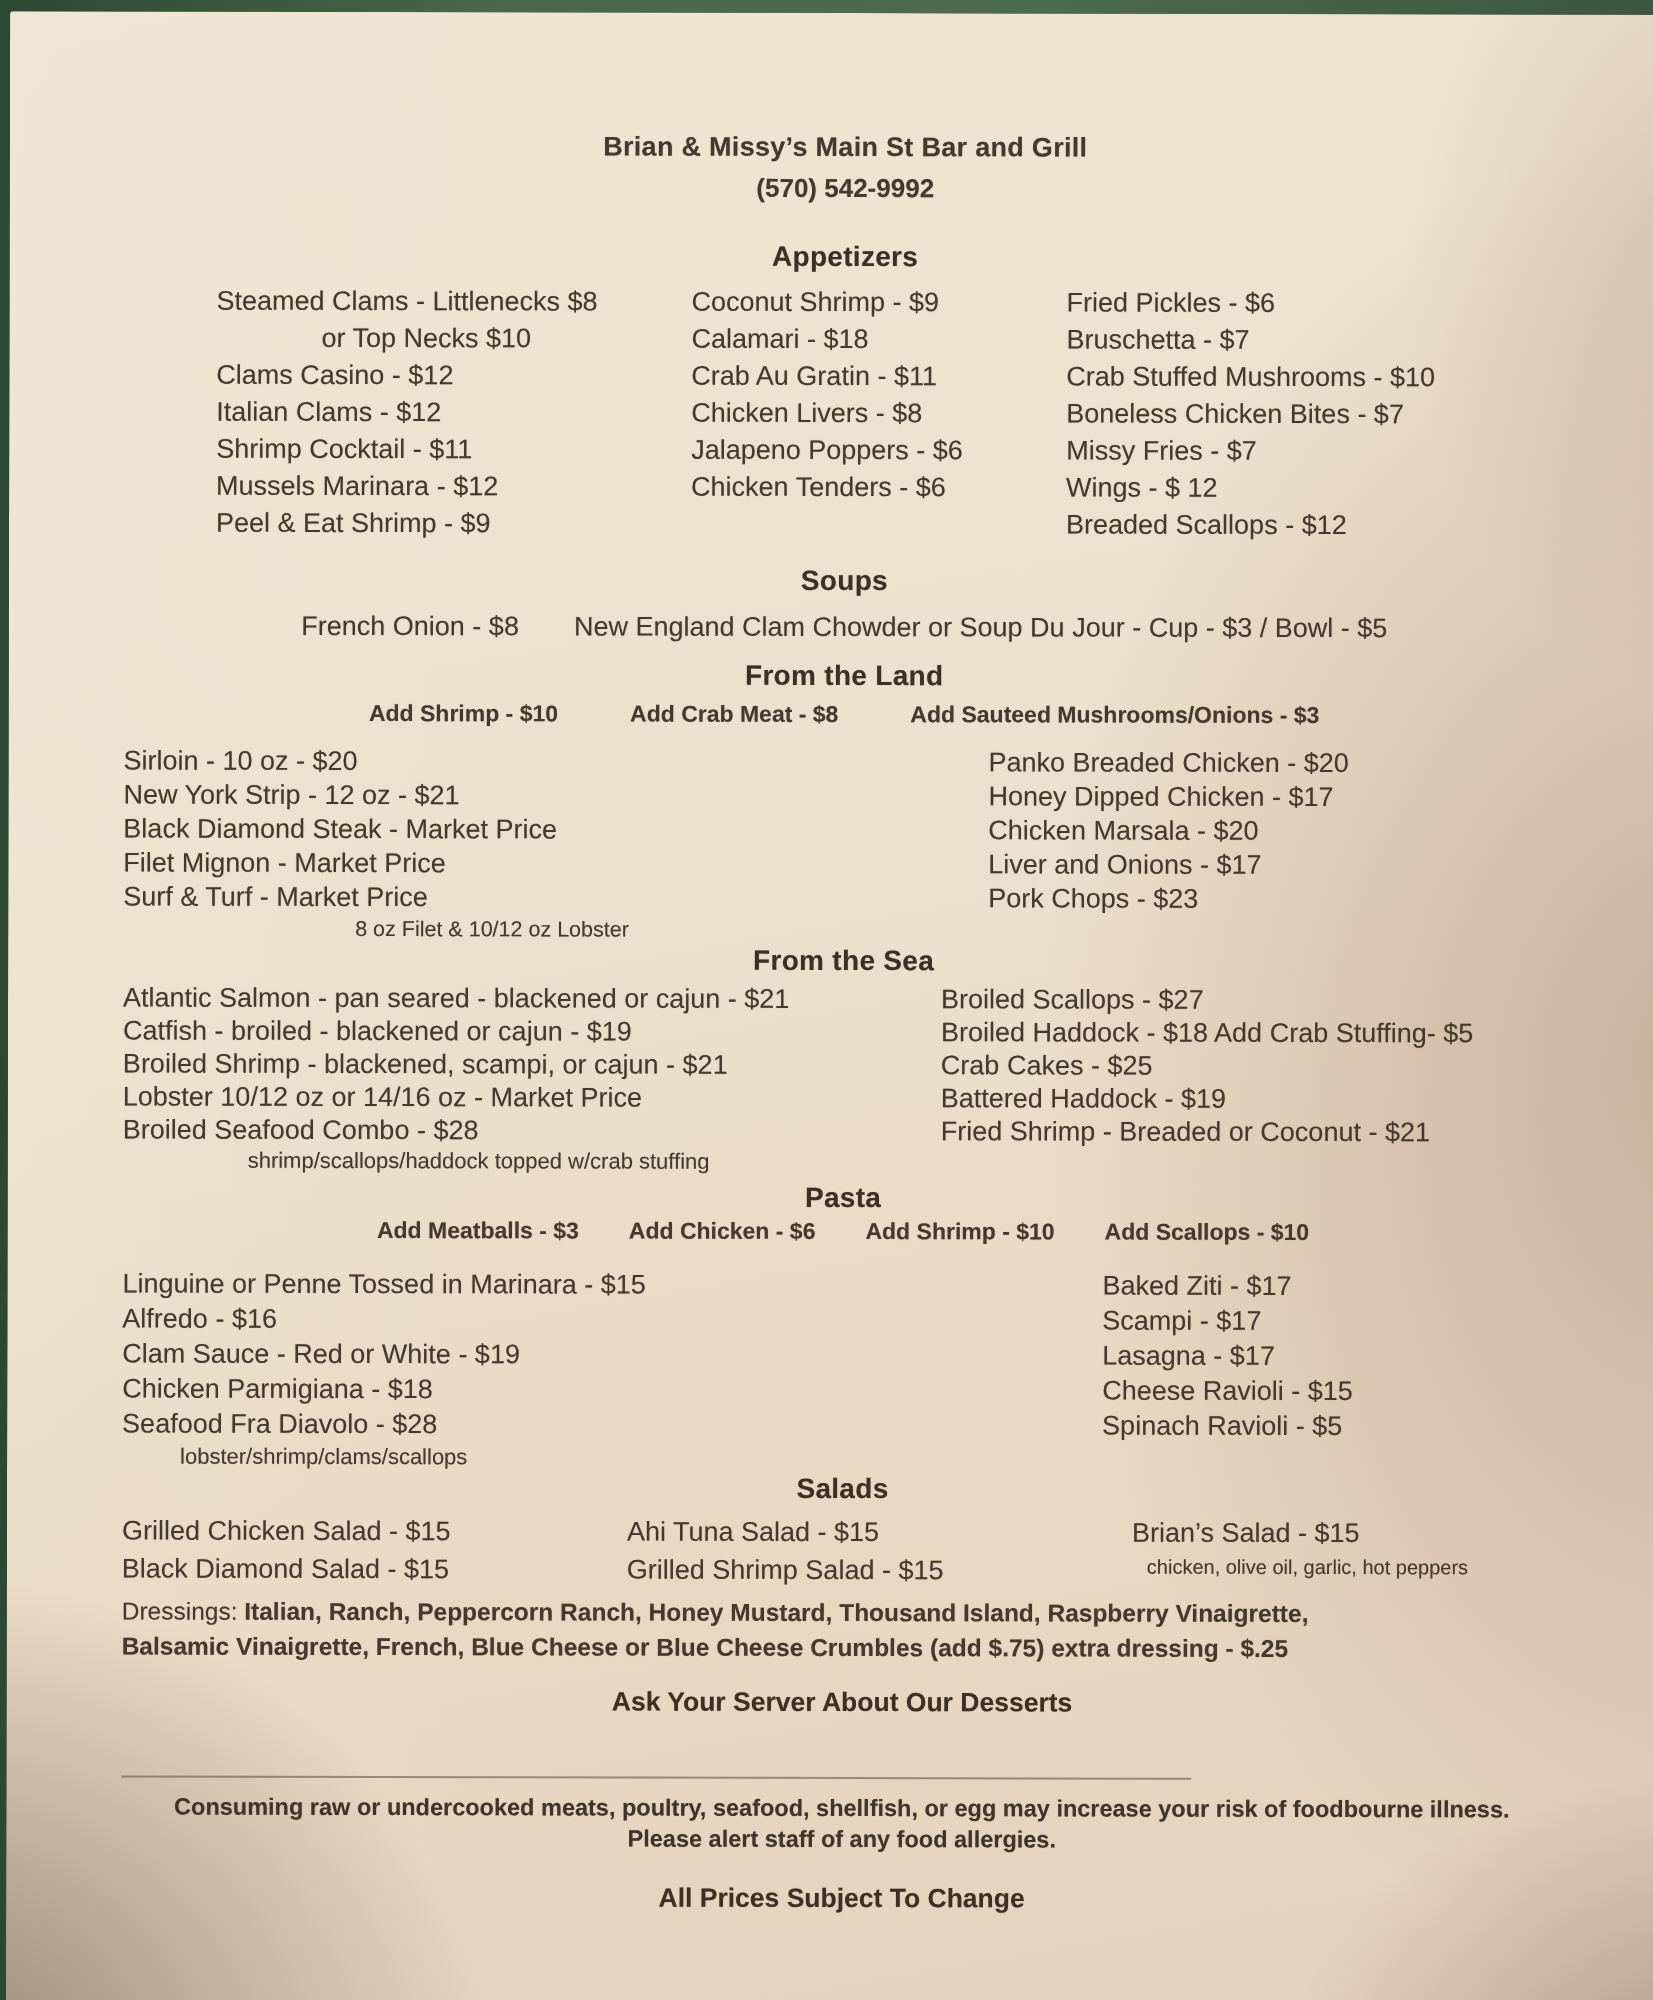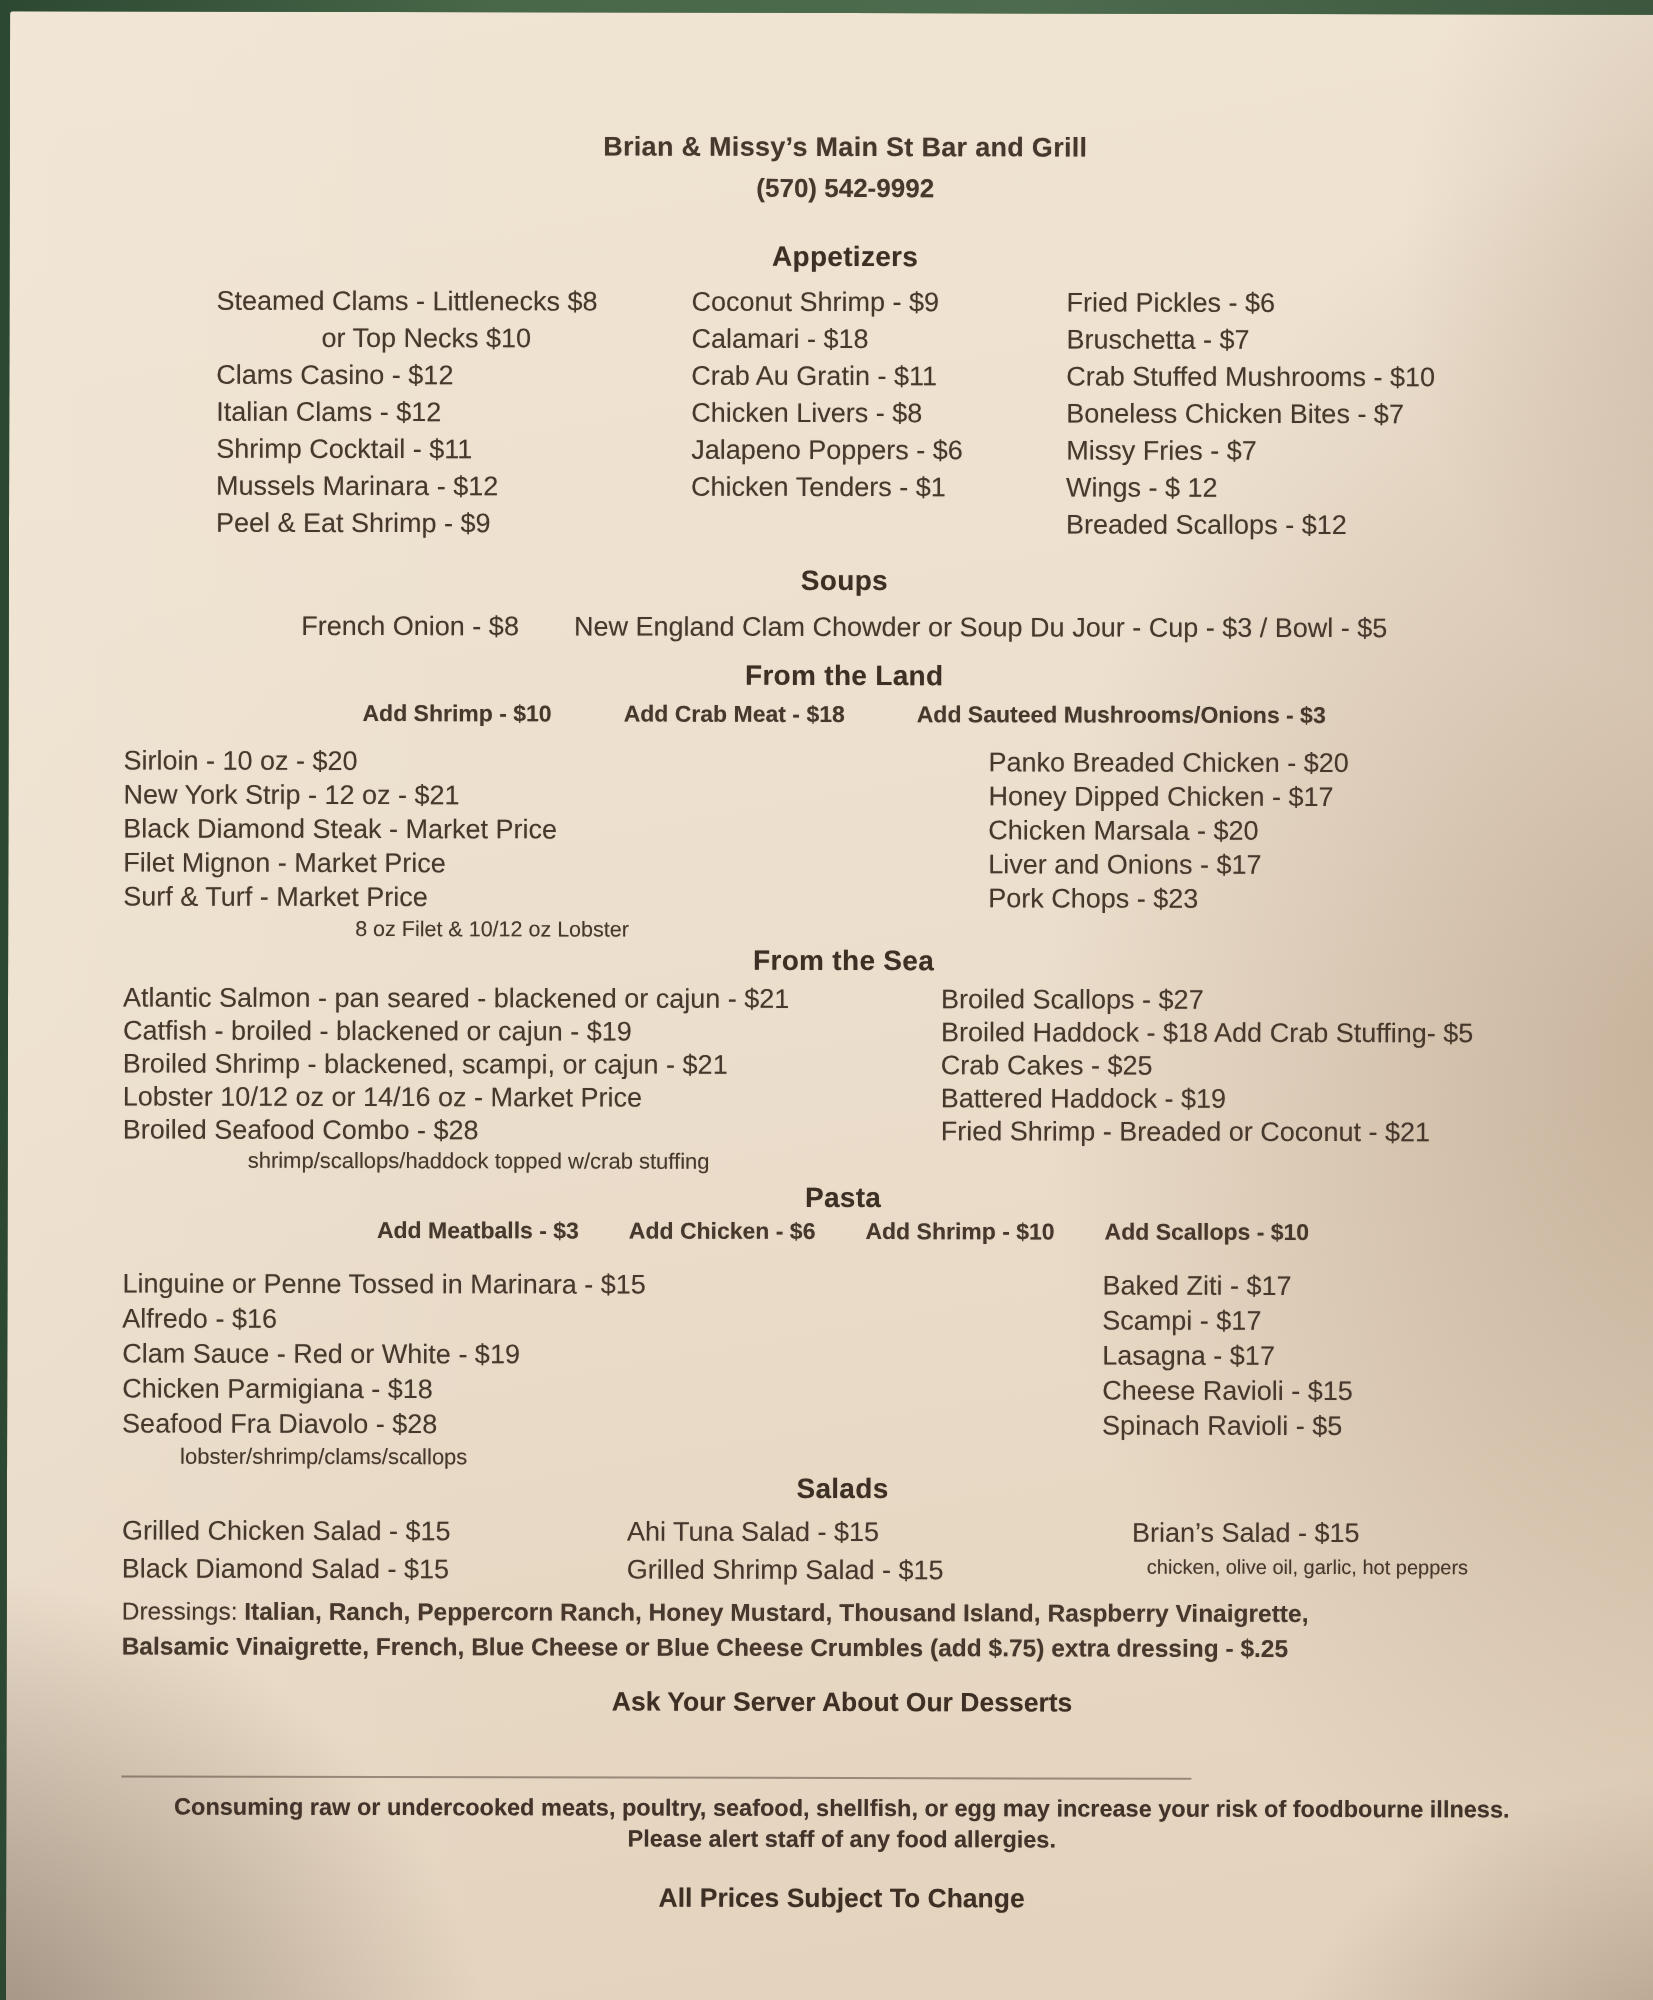--- a/index.html
+++ b/index.html
@@ -78,21 +78,21 @@
           <div class="item">Shrimp Cocktail - $11</div>
           <div class="item">Mussels Marinara - $12</div>
           <div class="item">Peel &amp; Eat Shrimp - $9</div>
         </div>
       <div>
           <div class="item">Coconut Shrimp - $9</div>
           <div class="item">Calamari - $18</div>
           <div class="item">Crab Au Gratin - $11</div>
           <div class="item">Chicken Livers - $8</div>
           <div class="item">Jalapeno Poppers - $6</div>
-          <div class="item">Chicken Tenders - $1</div>
+          <div class="item">Chicken Tenders - $6</div>
         </div>
       <div>
           <div class="item">Fried Pickles - $6</div>
           <div class="item">Bruschetta - $7</div>
           <div class="item">Crab Stuffed Mushrooms - $10</div>
           <div class="item">Boneless Chicken Bites - $7</div>
           <div class="item">Missy Fries - $7</div>
           <div class="item">Wings - $ 12</div>
           <div class="item">Breaded Scallops - $12</div>
         </div>
@@ -100,21 +100,21 @@
 
     <div class="heading h-soups">Soups</div>
     <div class="soup-row">
       <div class="item">French Onion - $8</div>
       <div class="item">New England Clam Chowder or Soup Du Jour - Cup - $3 / Bowl - $5</div>
     </div>
 
     <div class="heading h-land">From the Land</div>
     <div class="addons">
         <span>Add Shrimp - $10</span>
-        <span>Add Crab Meat - $18</span>
+        <span>Add Crab Meat - $8</span>
         <span>Add Sauteed Mushrooms/Onions - $3</span>
       </div>
     <div class="grid2 sec-land">
       <div>
           <div class="item">Sirloin - 10 oz - $20</div>
           <div class="item">New York Strip - 12 oz - $21</div>
           <div class="item">Black Diamond Steak - Market Price</div>
           <div class="item">Filet Mignon - Market Price</div>
           <div class="item">Surf &amp; Turf  - Market Price</div>
           <div class="item note">8 oz Filet &amp; 10/12 oz Lobster</div>

